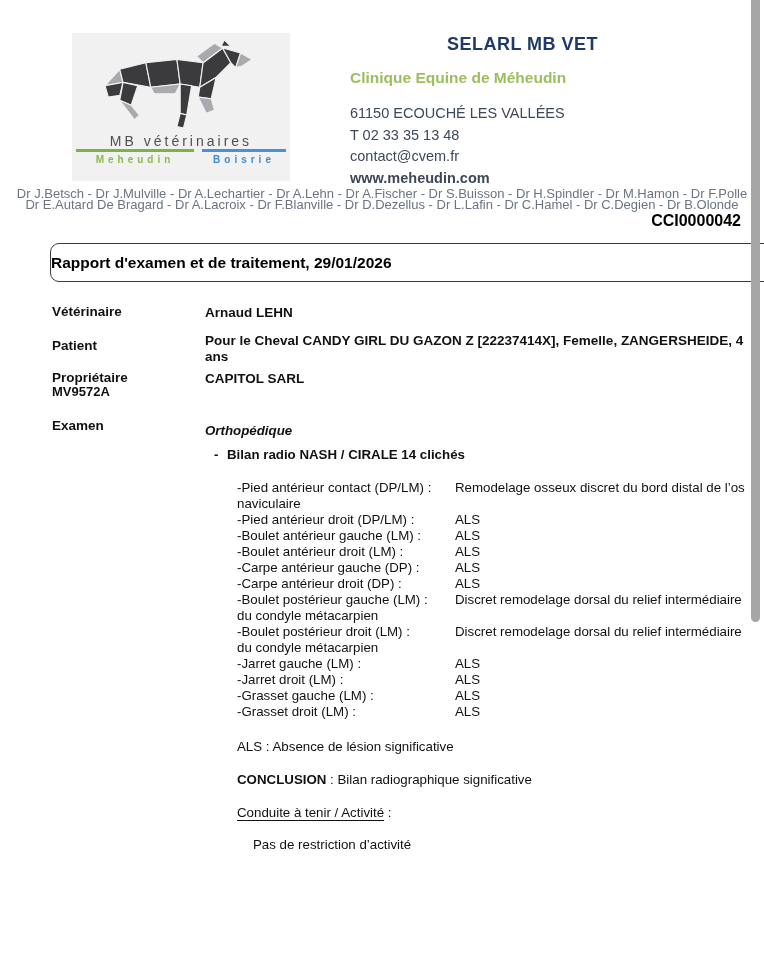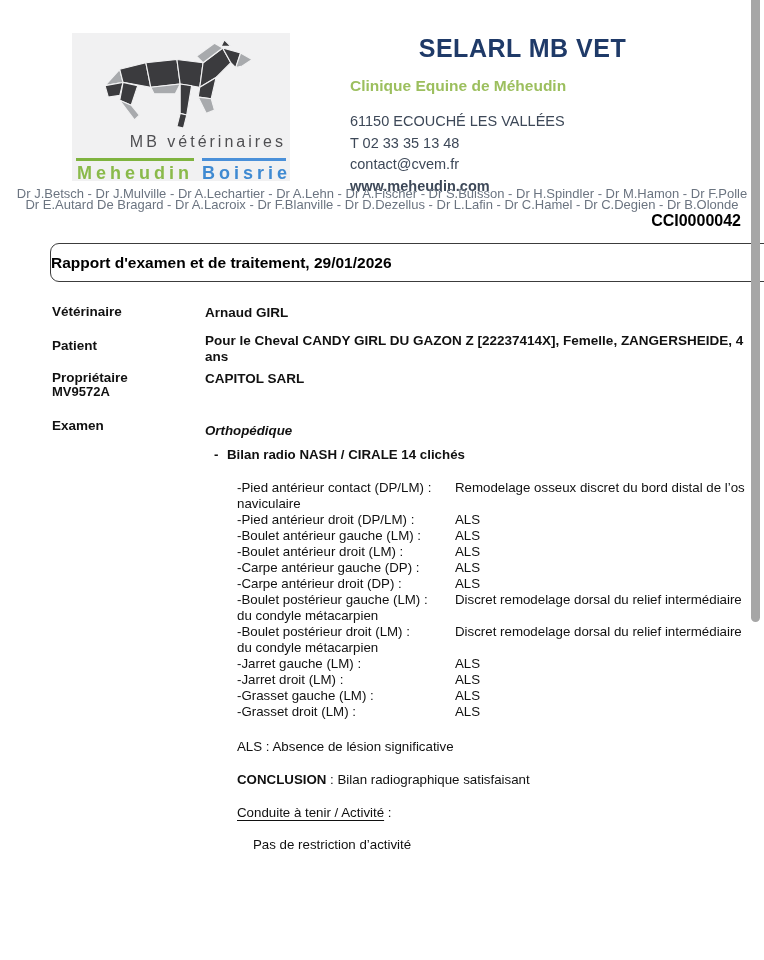--- a/index.html
+++ b/index.html
@@ -23,42 +23,42 @@
   }
   .logo-horse { display: block; margin: 0 auto; }
   .logo-grid {
     display: grid;
     grid-template-columns: 118px 84px;
     column-gap: 8px;
     justify-content: center;
   }
   .logo-tagline {
     grid-column: 1 / 3;
-    text-align: right;
-    font-size: 16px; letter-spacing: 3px;
+    text-align: center;
+    font-size: 14px; letter-spacing: 3px;
     color: #4f4f52;
-    padding-bottom: 7px;
+    padding-bottom: 0;
     white-space: nowrap;
   }
   .logo-line { height: 3px; margin-bottom: 2px; }
   .logo-line.green { background: #7fb33f; }
   .logo-line.blue  { background: #4a90d9; }
   .logo-site {
-    text-align: center; font-size: 18px; font-weight: 700;
+    text-align: center; font-size: 10px; font-weight: 700;
     letter-spacing: 4px; white-space: nowrap;
   }
   .logo-site.green { color: #8aba4a; }
   .logo-site.blue  { color: #3f8ad2; }
 
   
   .header-right { position: absolute; left: 350px; top: 34px; width: 345px; }
   .practice-name {
     margin: 0 0 14px 0;
     text-align: center;
-    font-size: 25px; font-weight: 800; letter-spacing: 0.5px;
+    font-size: 18px; font-weight: 800; letter-spacing: 0.5px;
     color: #1f3a68;
   }
   .clinic-name {
     font-size: 15.5px; font-weight: 700;
     color: #9cbf5e;
     margin-bottom: 16px;
   }
   .address-block { font-size: 14.5px; line-height: 21.5px; color: #3d4858; }
   .website { font-weight: 700; }
 
@@ -175,21 +175,21 @@
   </div>
 
   <div class="cci-number">CCI0000042</div>
 
   <div class="title-box">
     <span>Rapport d'examen et de traitement, 29/01/2026</span>
   </div>
 
   <div class="field-row" style="top:305px">
     <div class="field-label">Vétérinaire</div>
-    <div class="field-value">Arnaud GIRL</div>
+    <div class="field-value">Arnaud LEHN</div>
   </div>
 
   <div class="field-row" style="top:333px">
     <div class="field-label" style="top:6px">Patient</div>
     <div class="field-value">Pour le Cheval CANDY GIRL DU GAZON Z [22237414X], Femelle, ZANGERSHEIDE, 4 ans</div>
   </div>
 
   <div class="field-row" style="top:371px">
     <div class="field-label">
       <div>Propriétaire</div>
@@ -221,21 +221,21 @@
       <div class="exam-item"><span class="exam-item-label">-Boulet postérieur droit (LM) :</span><span>Discret remodelage dorsal du relief intermédiaire du condyle métacarpien</span></div>
       <div class="exam-item"><span class="exam-item-label">-Jarret gauche (LM) :</span><span>ALS</span></div>
       <div class="exam-item"><span class="exam-item-label">-Jarret droit (LM) :</span><span>ALS</span></div>
       <div class="exam-item"><span class="exam-item-label">-Grasset gauche (LM) :</span><span>ALS</span></div>
       <div class="exam-item"><span class="exam-item-label">-Grasset droit (LM) :</span><span>ALS</span></div>
     </div>
 
     <div class="exam-note">ALS : Absence de lésion significative</div>
 
     <div class="exam-conclusion">
-      <span class="conclusion-label">CONCLUSION</span><span> : Bilan radiographique satisfaisant</span>
+      <span class="conclusion-label">CONCLUSION</span><span> : Bilan radiographique significative</span>
     </div>
 
     <div class="exam-conduite">
       <span class="conduite-label">Conduite à tenir / Activité</span><span> :</span>
     </div>
 
     <div class="exam-activity">Pas de restriction d’activité</div>
   </div>
 
   <div class="scroll-thumb"></div>

